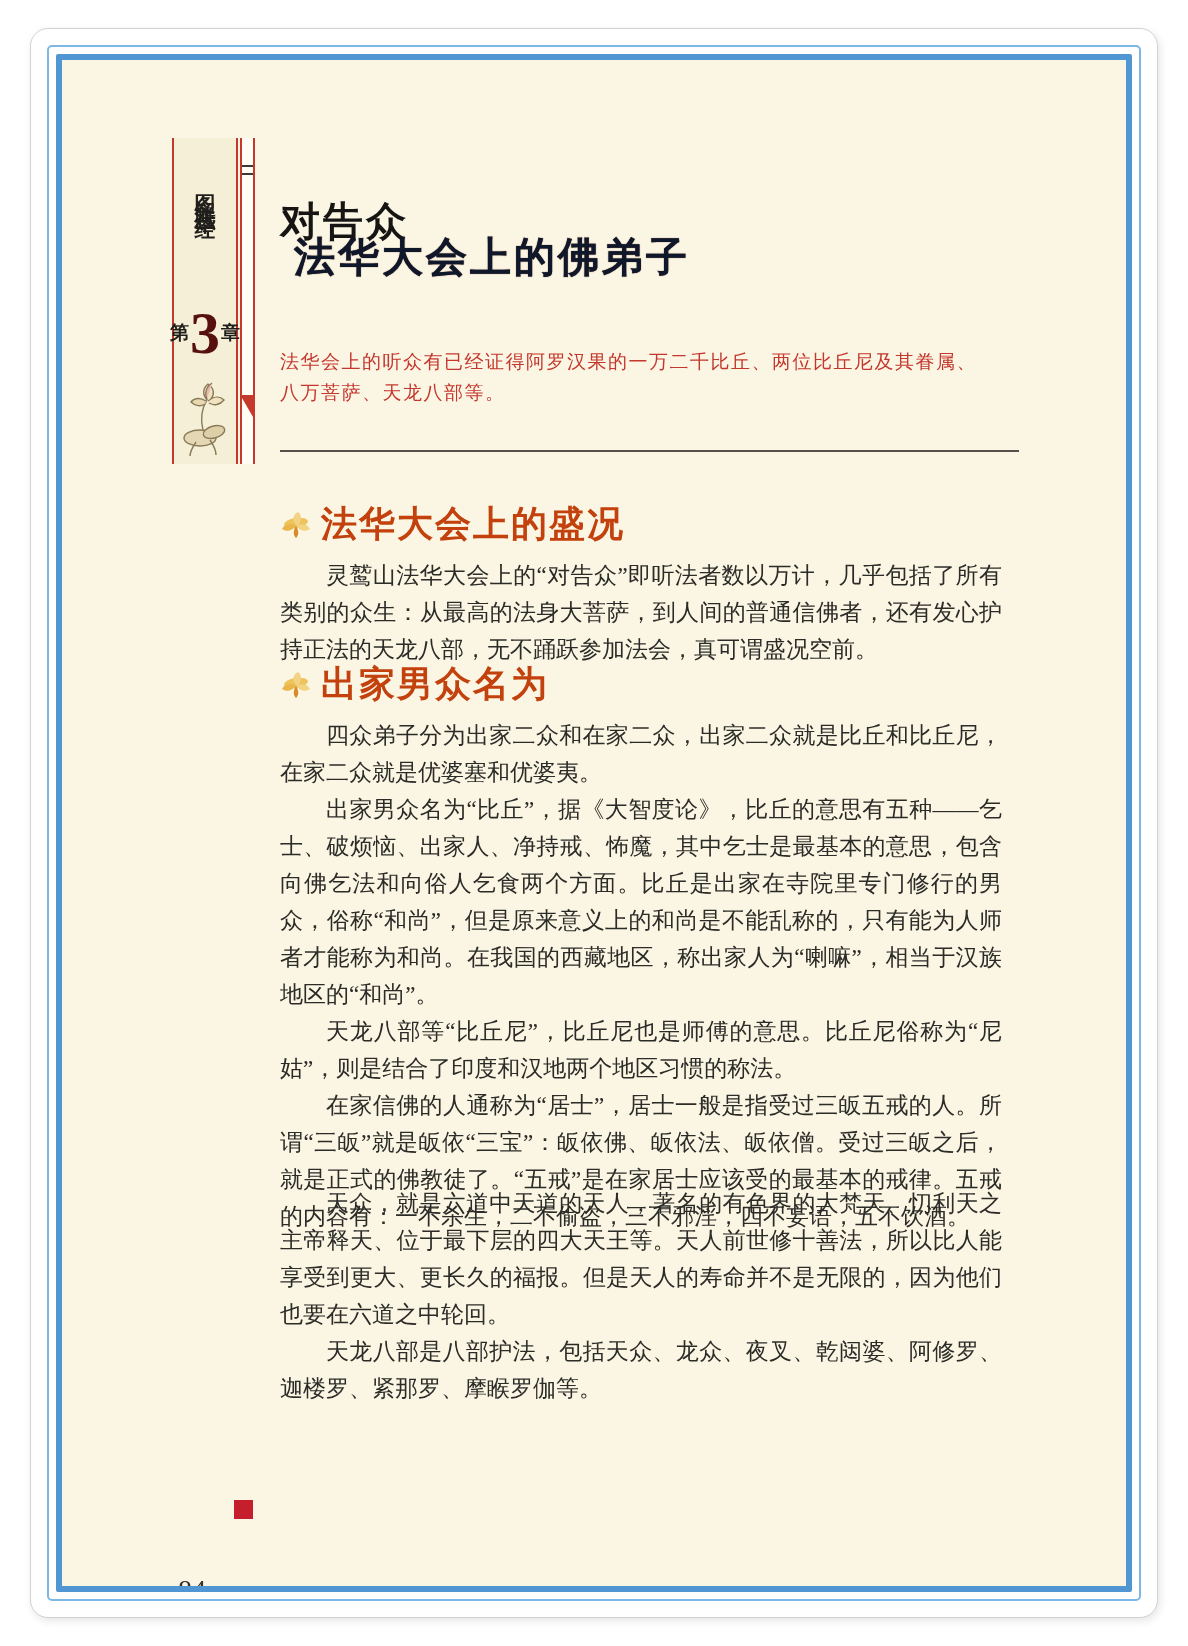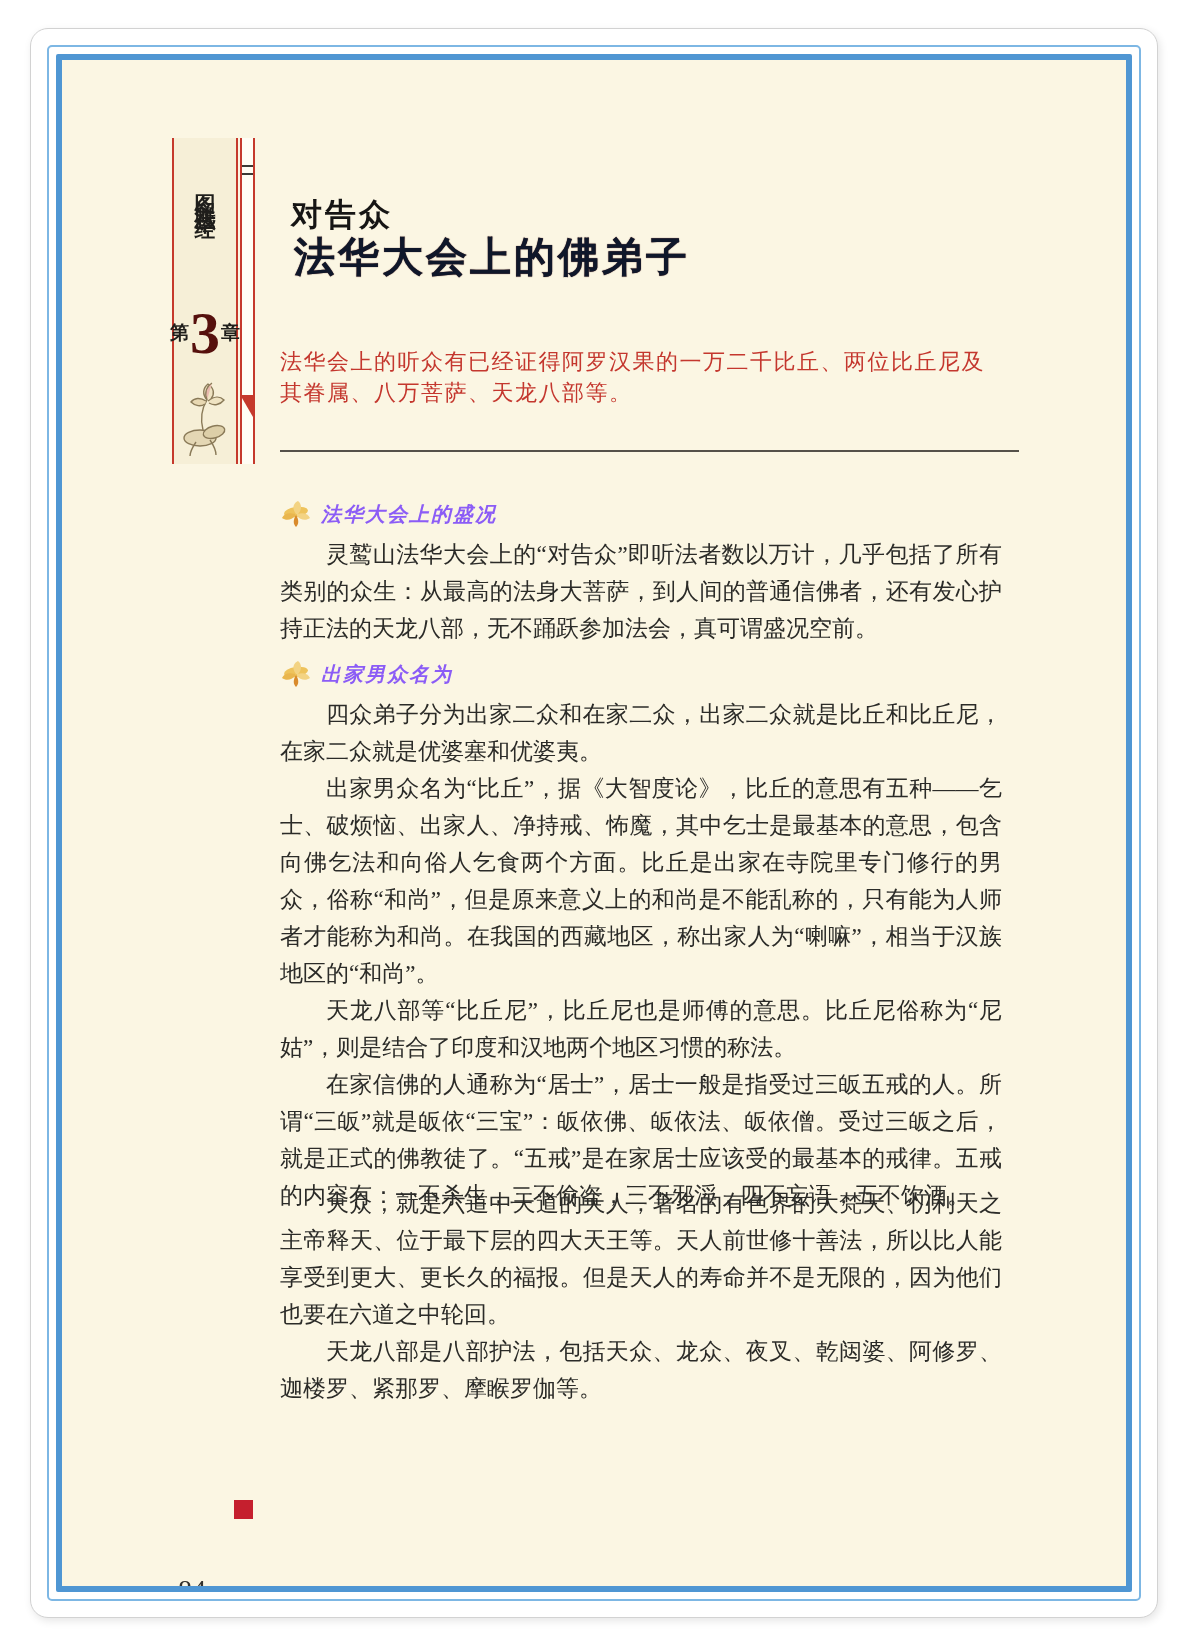--- a/index.html
+++ b/index.html
@@ -30,34 +30,34 @@
   
   .rail{position:absolute;left:178px;top:78px;width:15px;height:326px;background:#fffdf4;
         border-left:2px solid #c5392c;border-right:2px solid #c5392c;}
   .rail-rung{position:absolute;left:0;top:27px;width:100%;height:10px;
         border-top:2px solid #3c3a36;border-bottom:2px solid #3c3a36;}
   .rail-bar{position:absolute;left:0;top:257px;width:100%;height:3px;background:#c5392c;}
   .rail-flag{position:absolute;left:0;top:260px;width:100%;height:19px;background:#c5392c;
         clip-path:polygon(0 0,100% 0,100% 100%);}
 
   
-  .kicker{position:absolute;left:218px;top:134px;font-size:31px;font-weight:bold;color:#161514;
-        letter-spacing:3px;margin-left:11px;}
+  .kicker{position:absolute;left:218px;top:134px;font-size:40px;font-weight:bold;color:#161514;
+        letter-spacing:3px;}
   .main-title{position:absolute;left:232px;top:170px;font-size:41px;font-weight:bold;color:#0f172a;
         letter-spacing:3px;text-shadow:0 0 1px #3a0c0a;}
-  .lead{position:absolute;left:218px;top:286px;width:712px;font-size:22px;line-height:31px;
+  .lead{position:absolute;left:218px;top:286px;width:712px;font-size:19px;line-height:31px;
         color:#c4372e;letter-spacing:1.5px;}
   .divider{position:absolute;left:218px;top:390px;width:739px;height:2px;background:#55514a;}
 
   
   .section{position:absolute;left:218px;width:722px;}
   .sec-1{top:440px;} .sec-2{top:600px;} .sec-3{top:1125px;}
   .sec-head{display:flex;align-items:center;gap:9px;margin-bottom:8px;}
-  .sec-head .txt{font-size:20px;font-weight:bold;color:#8b5cf6;letter-spacing:2px;
-        font-family:"Liberation Sans","DejaVu Sans",sans-serif;font-style:italic;}
+  .sec-head .txt{font-size:36px;font-weight:bold;color:#c2410c;letter-spacing:2px;
+        font-family:"Liberation Sans","DejaVu Sans",sans-serif;}
   .section p{margin:0;text-indent:2em;font-size:23px;line-height:37px;color:#2b2b28;
         text-align:justify;}
 
   .page-square{position:absolute;left:172px;top:1440px;width:19px;height:19px;background:#c51f2e;}
   .page-number{position:absolute;left:116px;top:1514px;font-size:28px;color:#33312d;}
 
   .flower{width:32px;height:28px;flex:0 0 32px;}
 </style>
 </head>
 <body>

